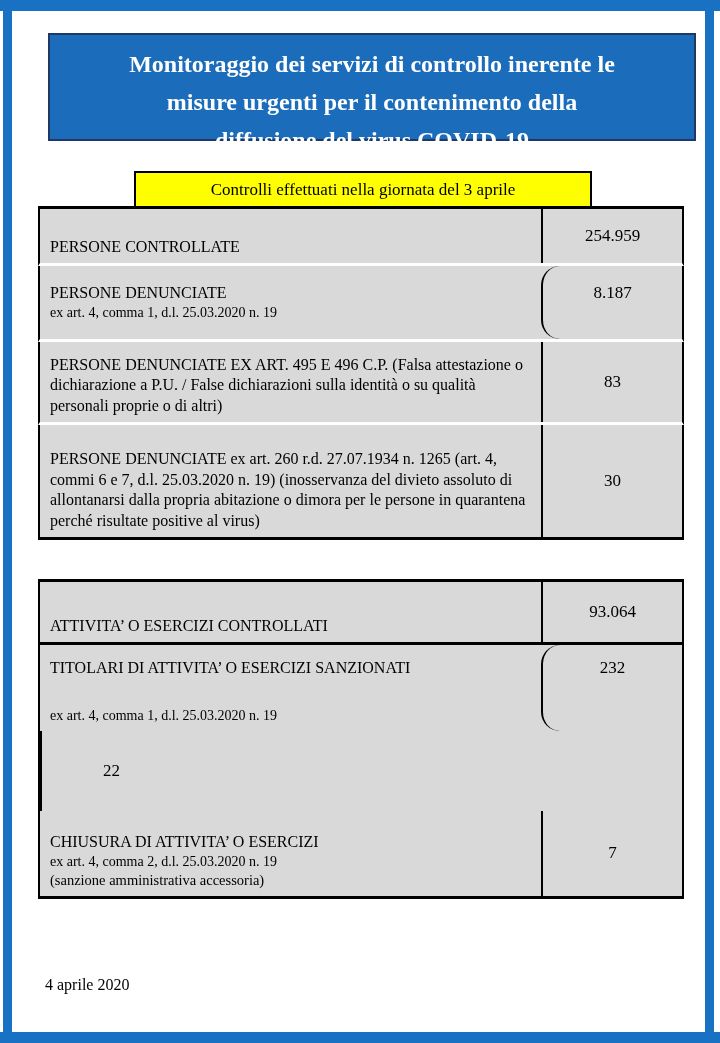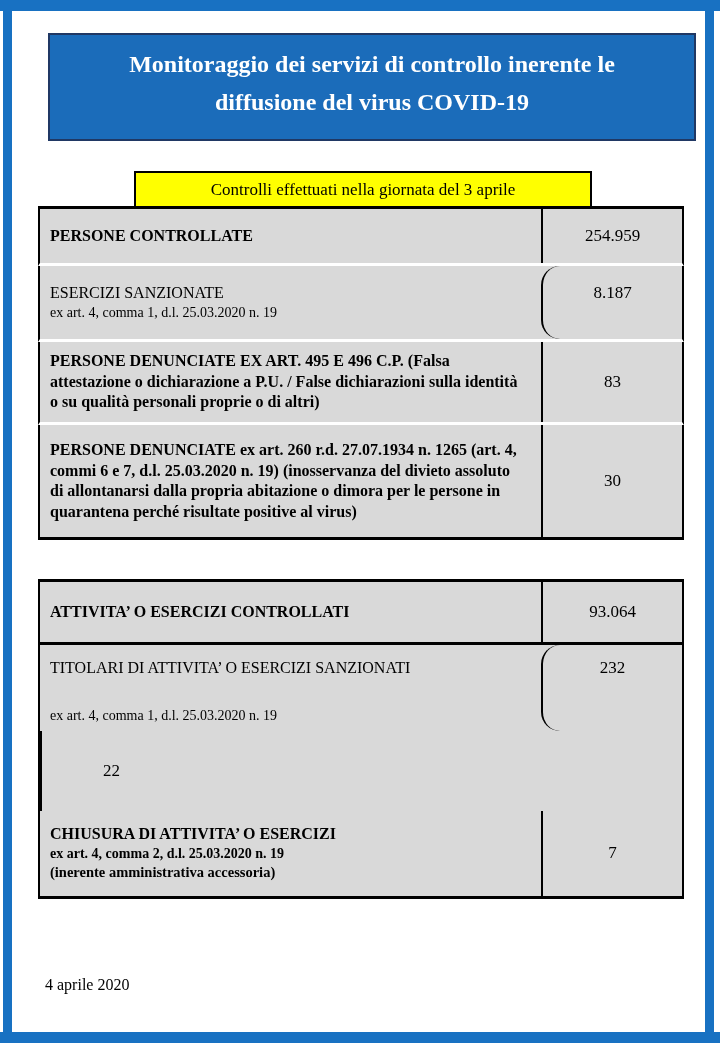--- a/index.html
+++ b/index.html
@@ -44,21 +44,21 @@
   .t-row{
     display:flex;box-sizing:border-box;background:#d9d9d9;
     border-left:2px solid #000;border-right:2px solid #000;
   }
   .t-row.seam{border-bottom:3px solid #ffffff;}
   .cell-label{flex:1;padding:6px 14px 6px 10px;display:flex;flex-direction:column;}
   .cell-value{
     width:141px;box-sizing:border-box;border-left:2px solid #000;
     display:flex;justify-content:center;font-size:17px;
   }
-  .v-center .cell-label{justify-content:center;font-weight:bold;}
+  .v-center .cell-label{justify-content:flex-end;}
   .v-center .cell-value{align-items:center;}
   .v-top .cell-label{justify-content:flex-start;}
   .v-top .cell-value{align-items:flex-start;border-radius:19px;}
   .row-title{font-size:16px;line-height:20.5px;}
   .row-sub{font-size:14px;line-height:18px;}
   .row-sub:empty,.row-sub2:empty{display:none;}
   .row-sub2{font-size:14.5px;line-height:19px;}
   .hr-black{height:3px;background:#000;}
 
   .r1{min-height:57px;}
@@ -82,37 +82,38 @@
 <div class="page">
   <div class="bar-top"></div>
   <div class="bar-left"></div>
   <div class="bar-right"></div>
   <div class="bar-bottom"></div>
 
   <div class="content">
 
     <div class="title-box">
       <div>Monitoraggio dei servizi di controllo inerente le</div>
+      <div>misure urgenti per il contenimento della</div>
       <div>diffusione del virus COVID-19</div>
     </div>
 
     <div class="banner">
       <span>Controlli effettuati nella giornata del 3 aprile</span>
     </div>
 
     <div class="doc-table">
       <div class="t-row seam v-center r1">
         <div class="cell-label">
           <div class="row-title">PERSONE CONTROLLATE</div>
         </div>
         <div class="cell-value">254.959</div>
       </div>
       <div class="t-row seam v-top r2">
         <div class="cell-label">
-          <div class="row-title">ESERCIZI SANZIONATE</div>
+          <div class="row-title">PERSONE DENUNCIATE</div>
           <div class="row-sub">ex art. 4, comma 1, d.l. 25.03.2020 n. 19</div>
         </div>
         <div class="cell-value">8.187</div>
       </div>
       <div class="t-row seam v-center r3">
         <div class="cell-label">
           <div class="row-title">PERSONE DENUNCIATE EX ART. 495 E 496 C.P. (Falsa attestazione o dichiarazione a P.U. / False dichiarazioni sulla identità o su qualità personali proprie o di altri)</div>
         </div>
         <div class="cell-value">83</div>
       </div>
@@ -141,21 +142,21 @@
         </div>
         <div class="cell-value">232</div>
       </div>
       <div class="t-row v-center rC">
         <div class="cell-value">22</div>
       </div>
       <div class="t-row v-center rD">
         <div class="cell-label">
           <div class="row-title">CHIUSURA DI ATTIVITA’ O ESERCIZI</div>
           <div class="row-sub">ex art. 4, comma 2,  d.l. 25.03.2020 n. 19</div>
-          <div class="row-sub2">(inerente amministrativa accessoria)</div>
+          <div class="row-sub2">(sanzione amministrativa accessoria)</div>
         </div>
         <div class="cell-value">7</div>
       </div>
     </div>
 
     <div class="footer-date">4 aprile 2020</div>
 
   </div>
 </div>
 

